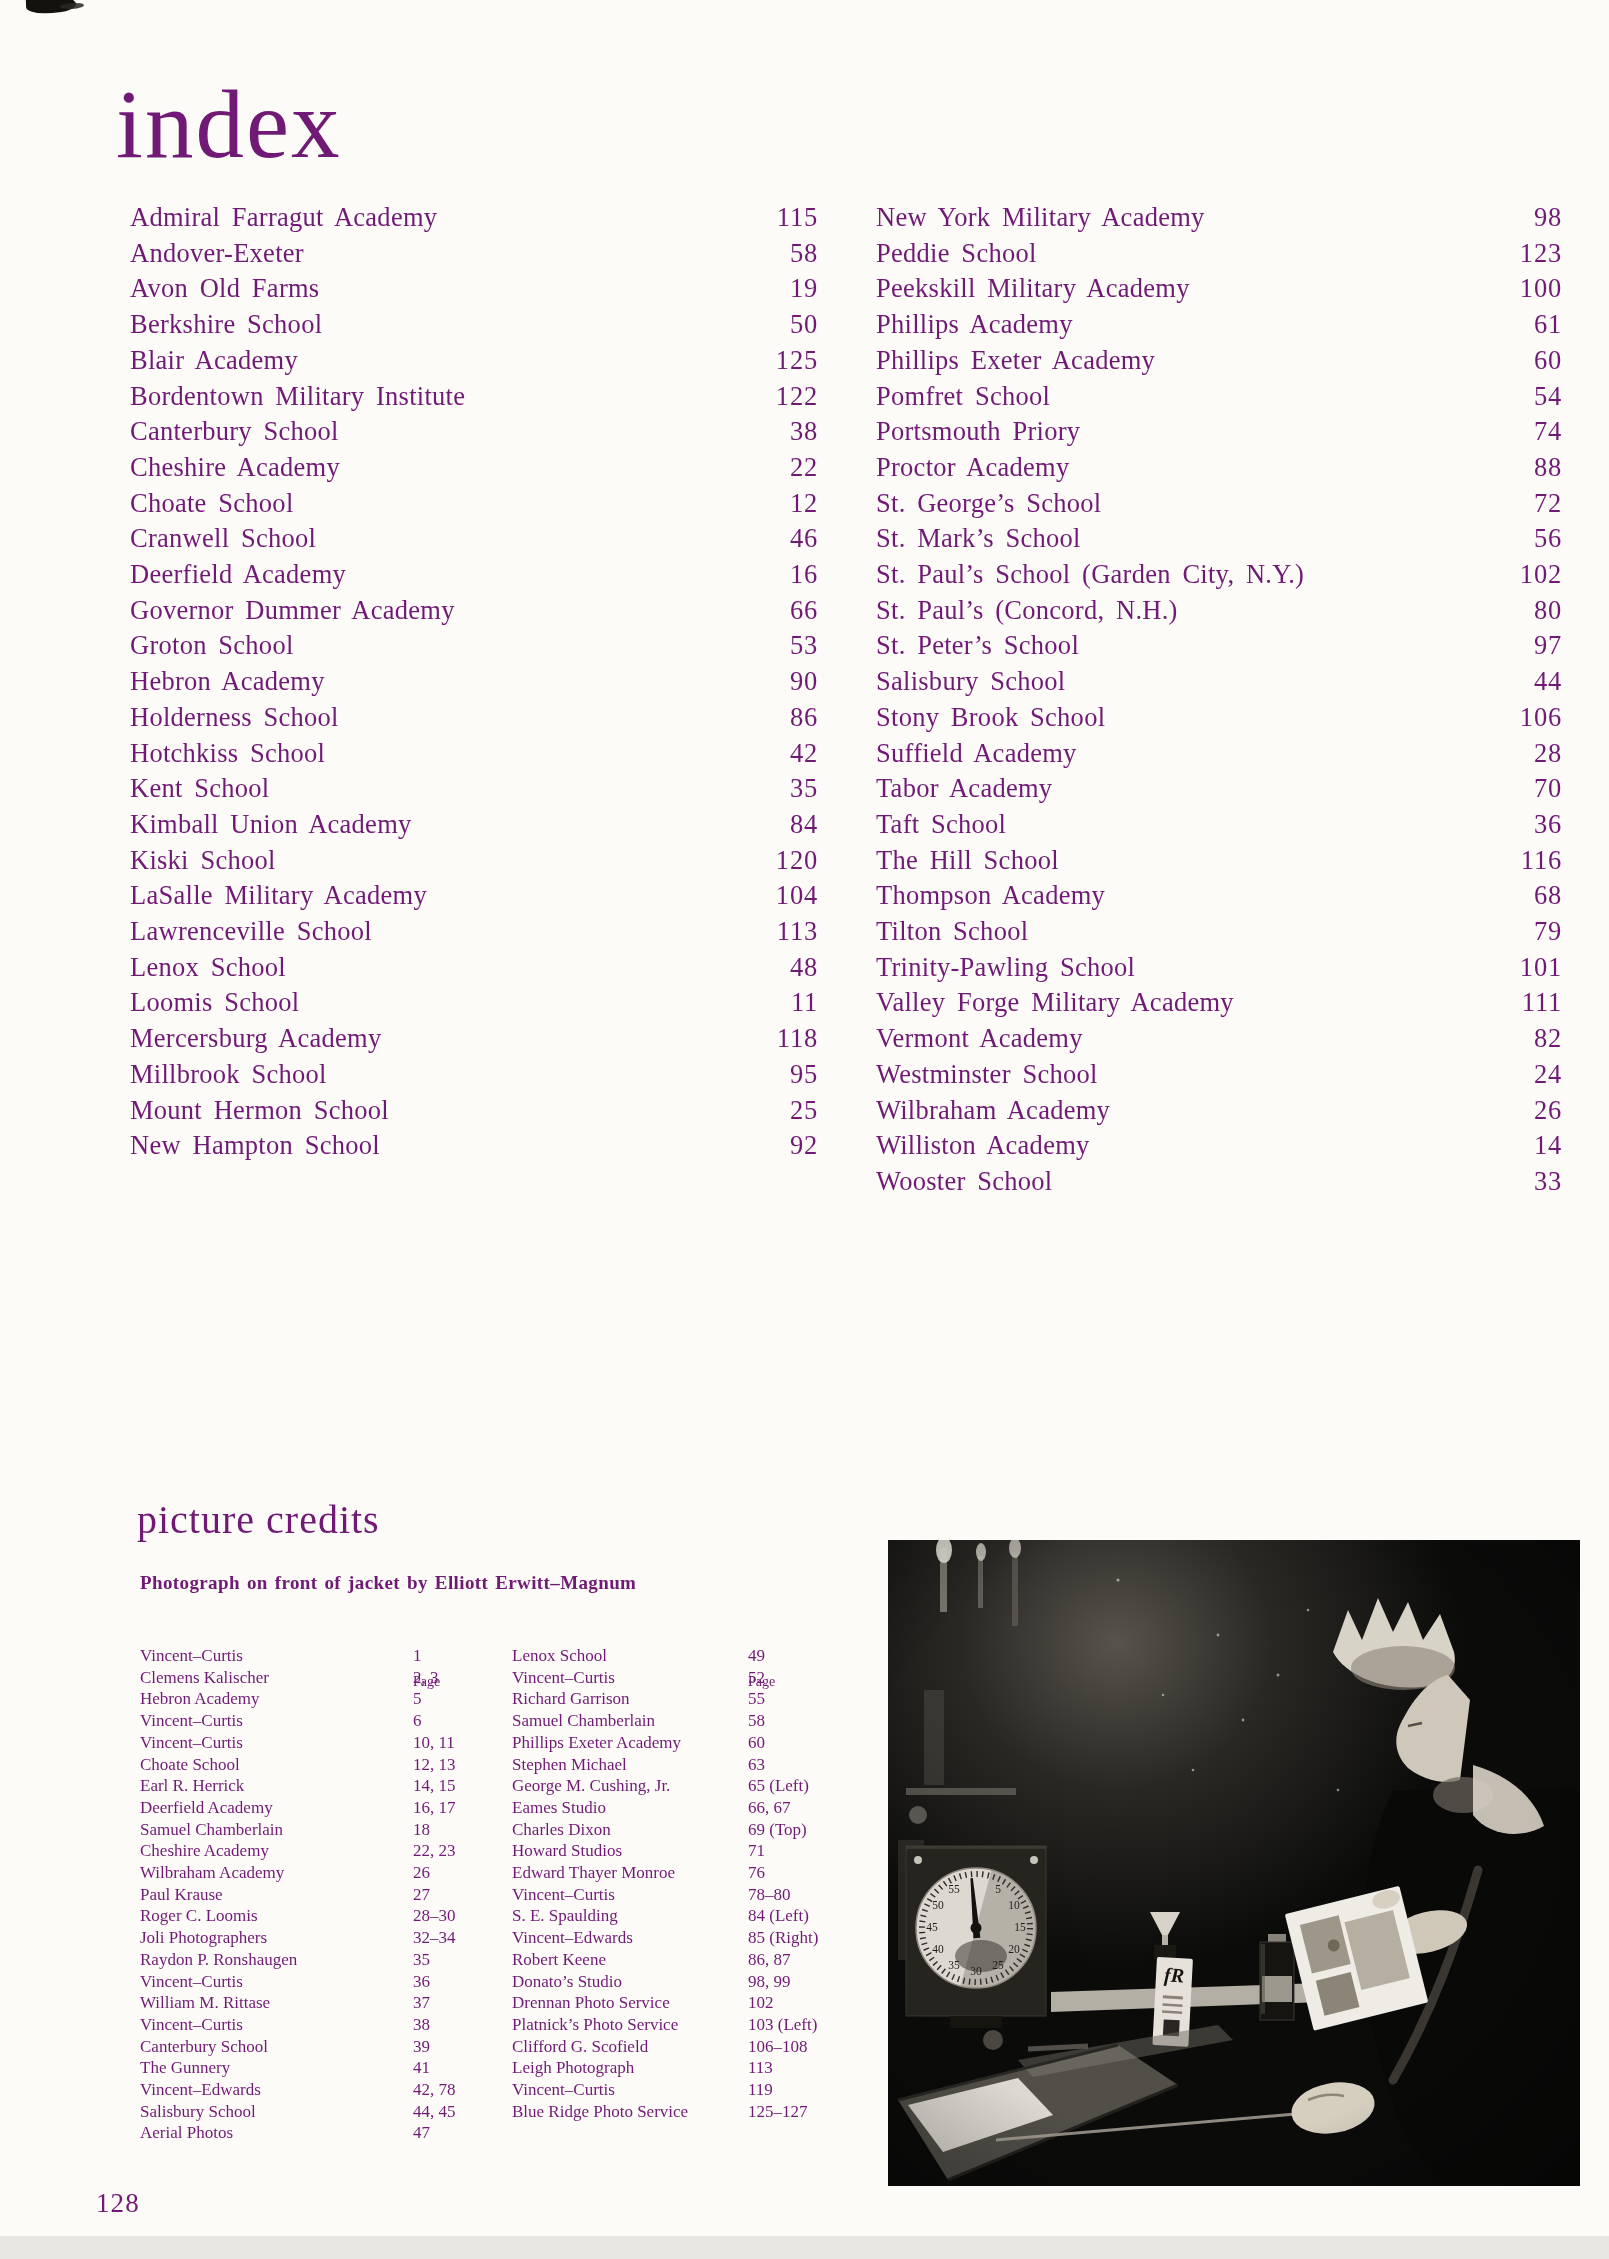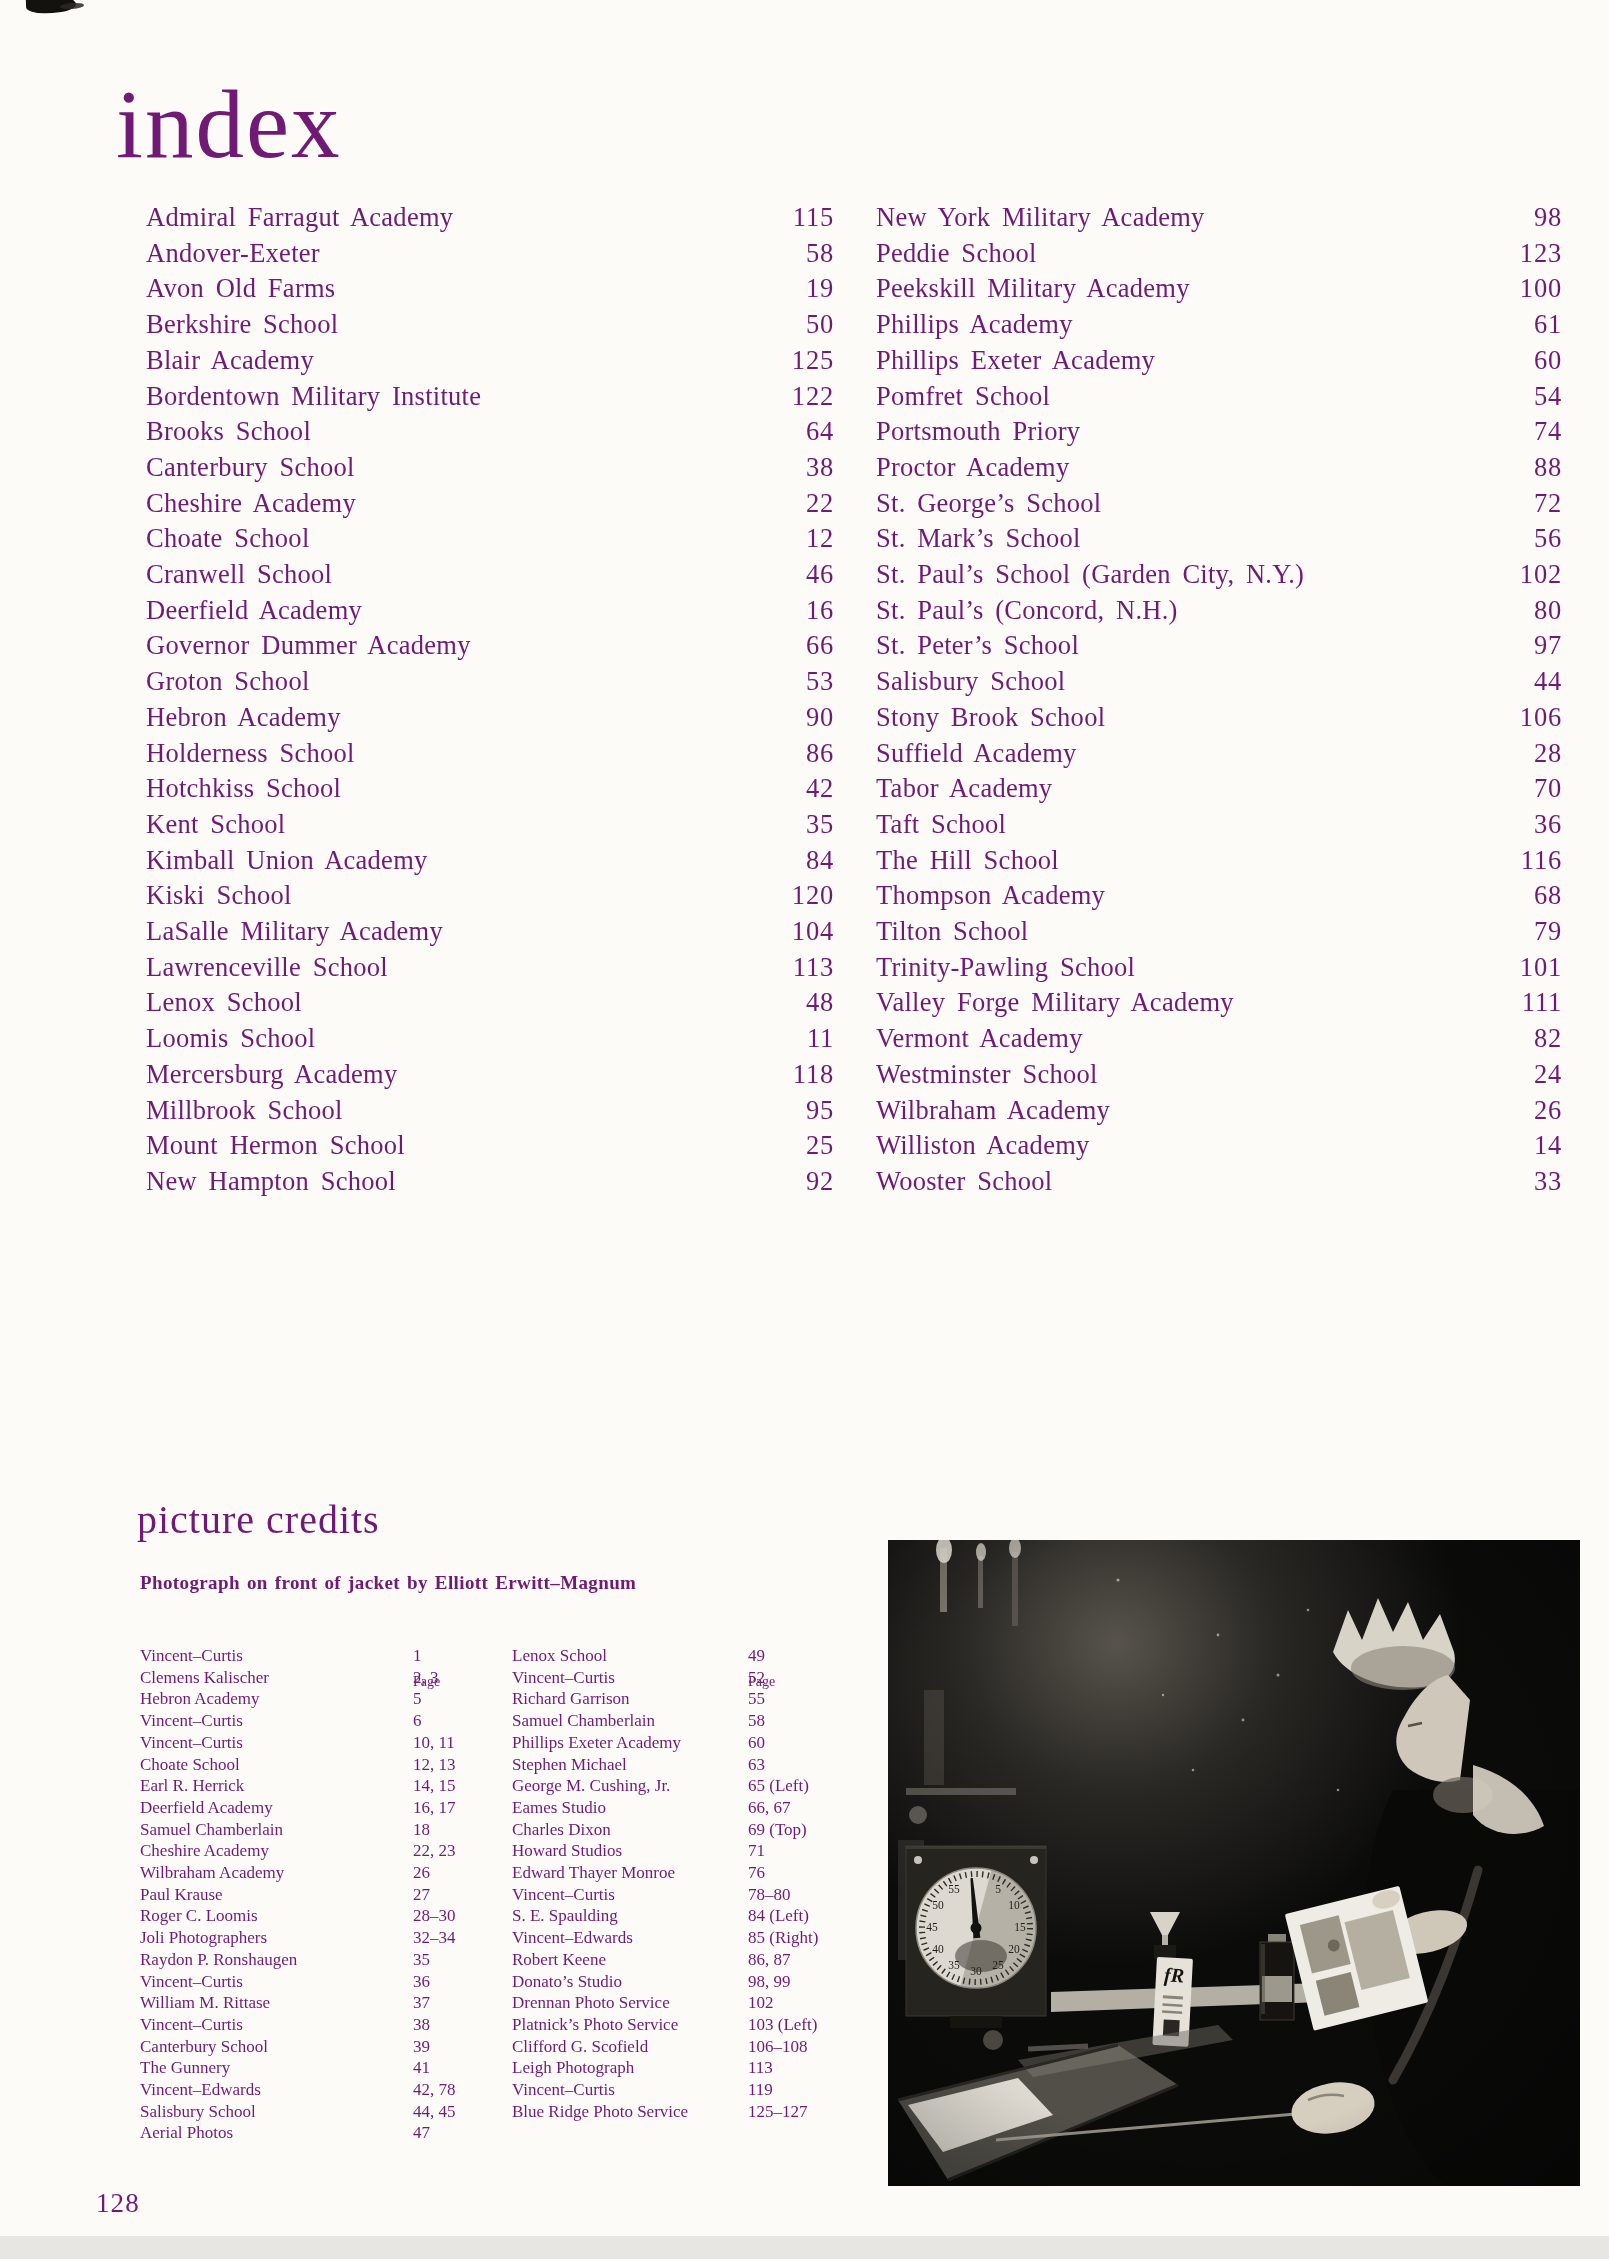--- a/index.html
+++ b/index.html
@@ -17,21 +17,21 @@
     background:#14120e;border-radius:10% 60% 55% 45%;transform:rotate(-2deg);}
   .smudge-tail{position:absolute;left:60px;top:3px;width:24px;height:6px;
     background:#2c2822;border-radius:50%;opacity:.85;transform:rotate(-4deg);}
 
   .index-title{
     position:absolute;left:116px;top:76px;margin:0;
     font-size:97px;font-weight:normal;letter-spacing:2px;line-height:1;
   }
 
   .index-col{position:absolute;top:200px;}
-  #index-col-left{left:130px;width:688px;margin-left:16px;}
+  #index-col-left{left:130px;width:688px;}
   #index-col-right{left:876px;width:686px;}
   .index-row{display:flex;justify-content:space-between;align-items:baseline;
     line-height:35.7px;font-size:26.5px;}
   .idx-name{word-spacing:.18em;letter-spacing:.01em;white-space:nowrap;}
   .idx-page{text-align:left;letter-spacing:.03em;}
 
   .credits-title{
     position:absolute;left:137px;top:1498px;margin:0;
     font-size:40px;font-weight:normal;letter-spacing:1px;line-height:1.1;
   }
@@ -90,24 +90,20 @@
       <div class="index-row">
         <span class="idx-name">Blair Academy</span>
         <span class="idx-page">125</span>
       </div>
 
       <div class="index-row">
         <span class="idx-name">Bordentown Military Institute</span>
         <span class="idx-page">122</span>
       </div>
 
-      <div class="index-row">
-        <span class="idx-name">Brooks School</span>
-        <span class="idx-page">64</span>
-      </div>
 
       <div class="index-row">
         <span class="idx-name">Canterbury School</span>
         <span class="idx-page">38</span>
       </div>
 
       <div class="index-row">
         <span class="idx-name">Cheshire Academy</span>
         <span class="idx-page">22</span>
       </div>

